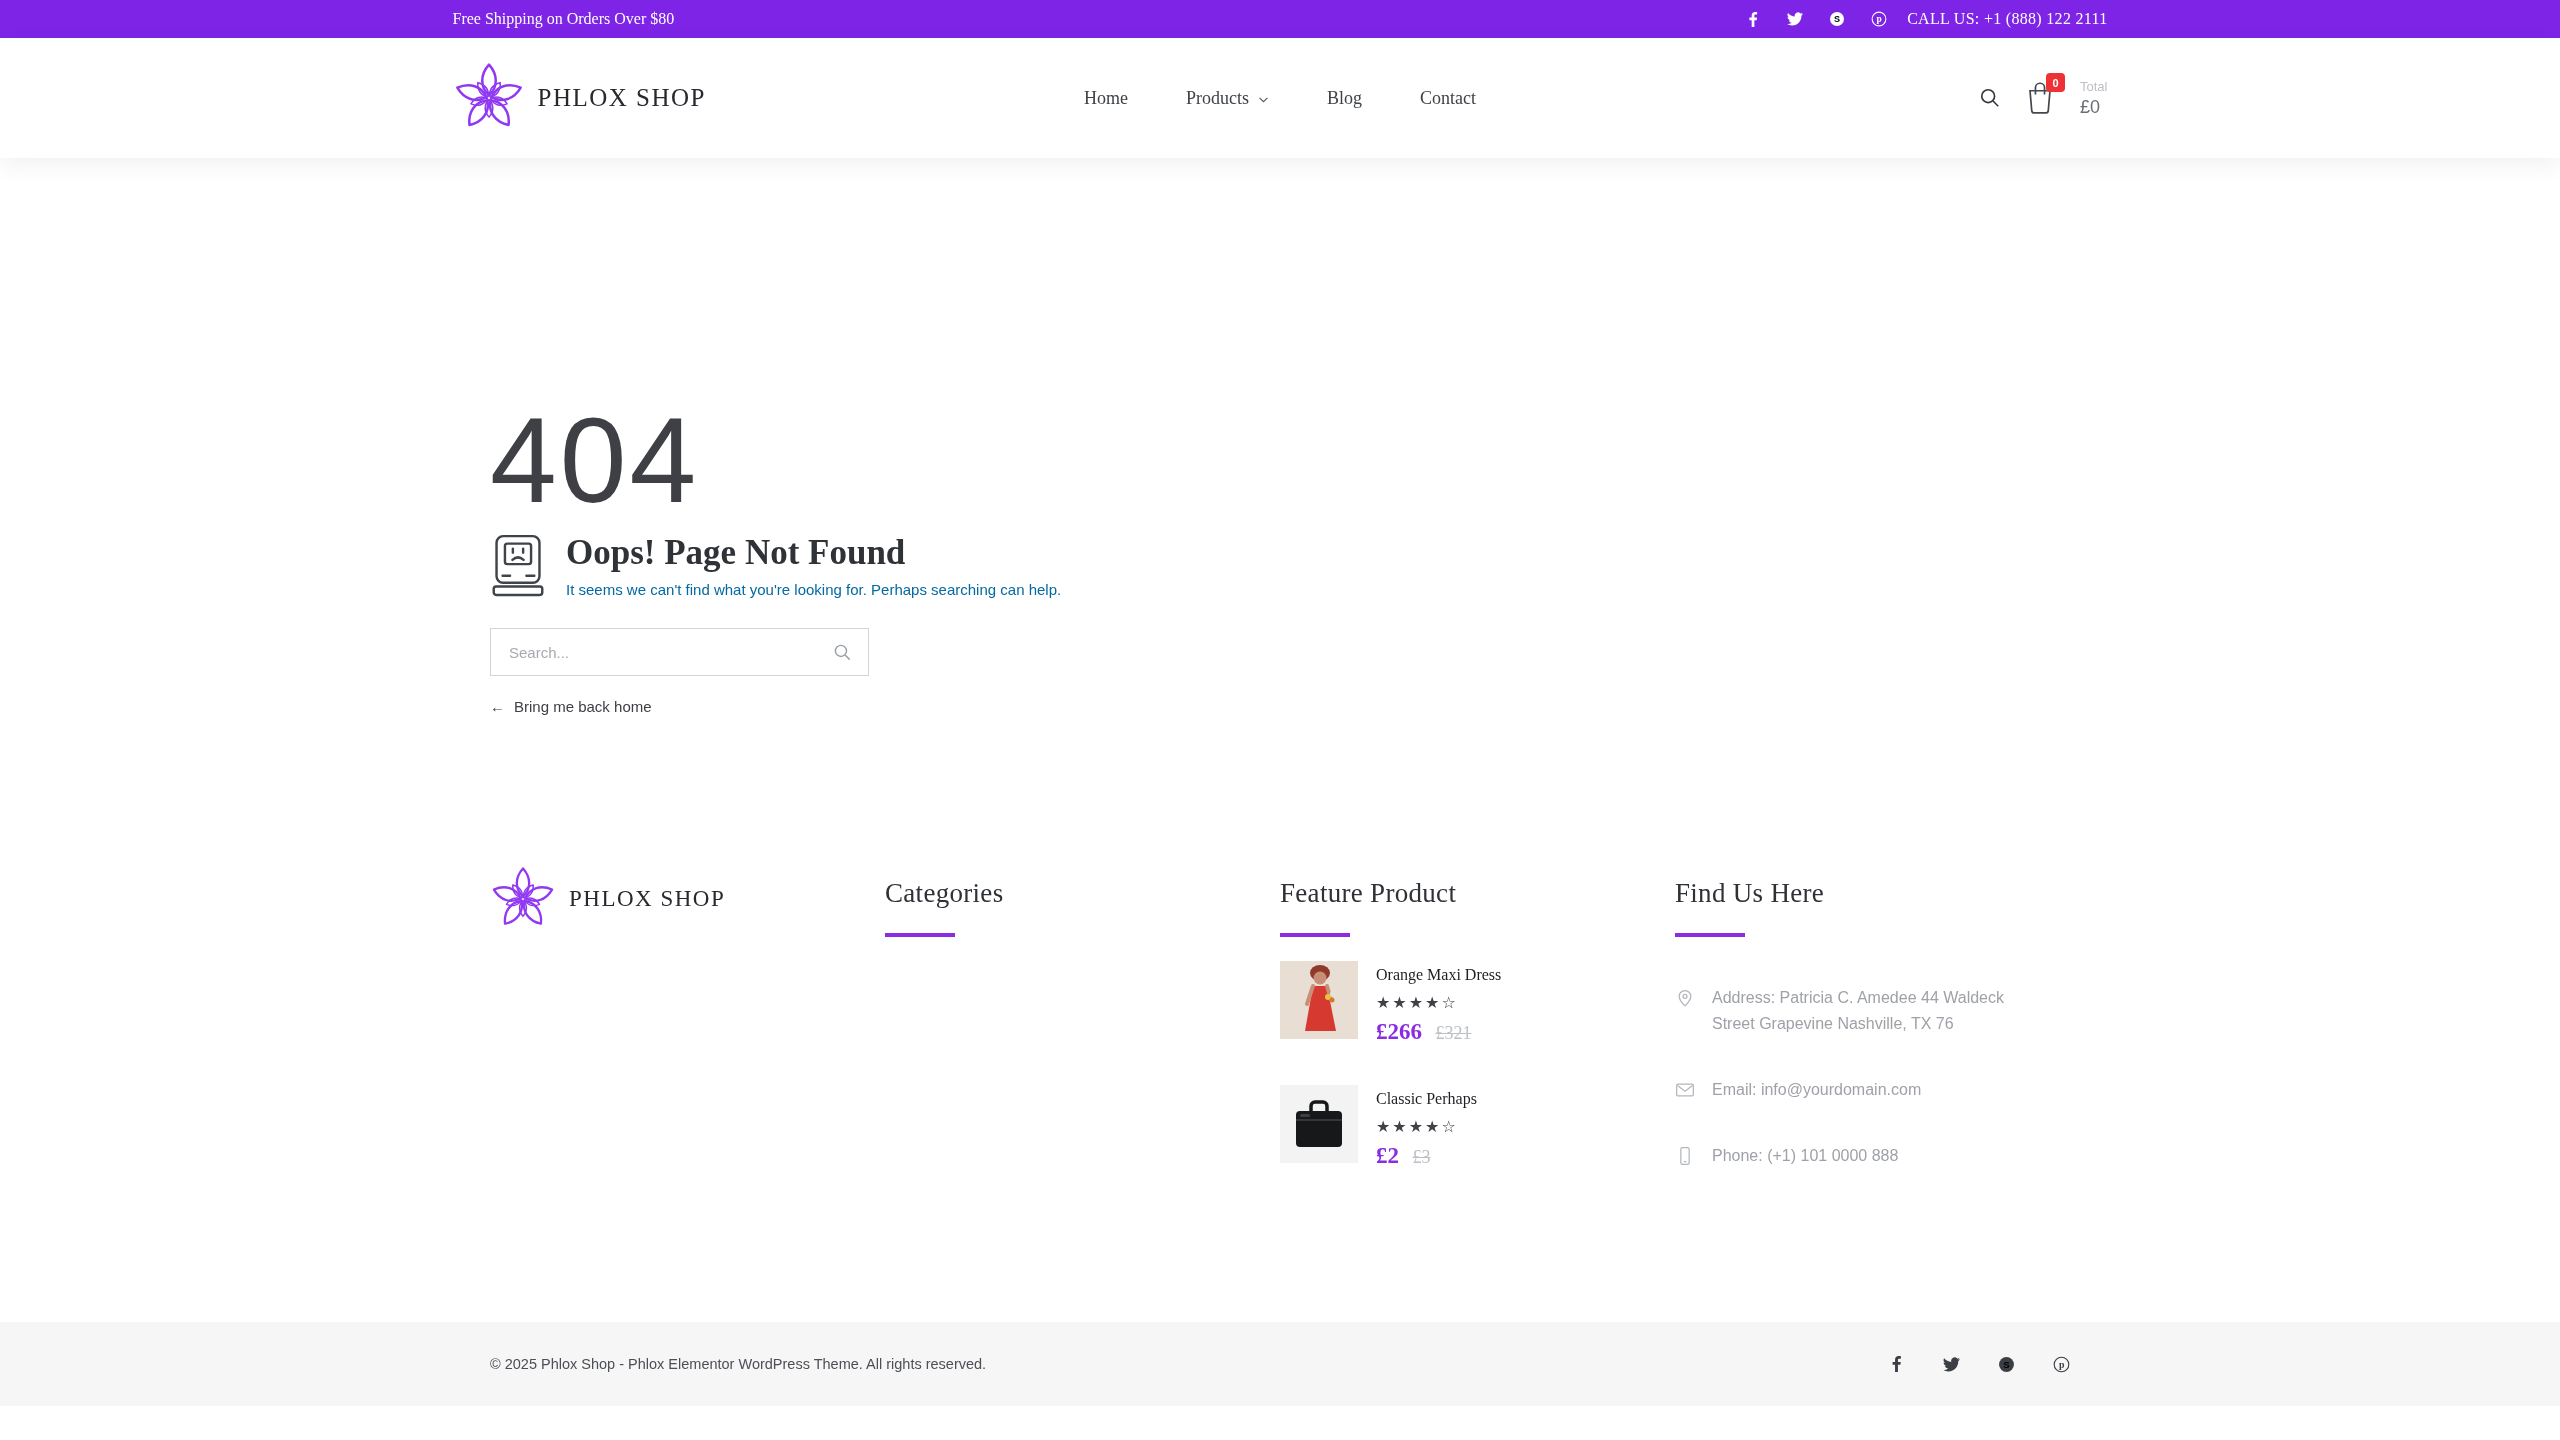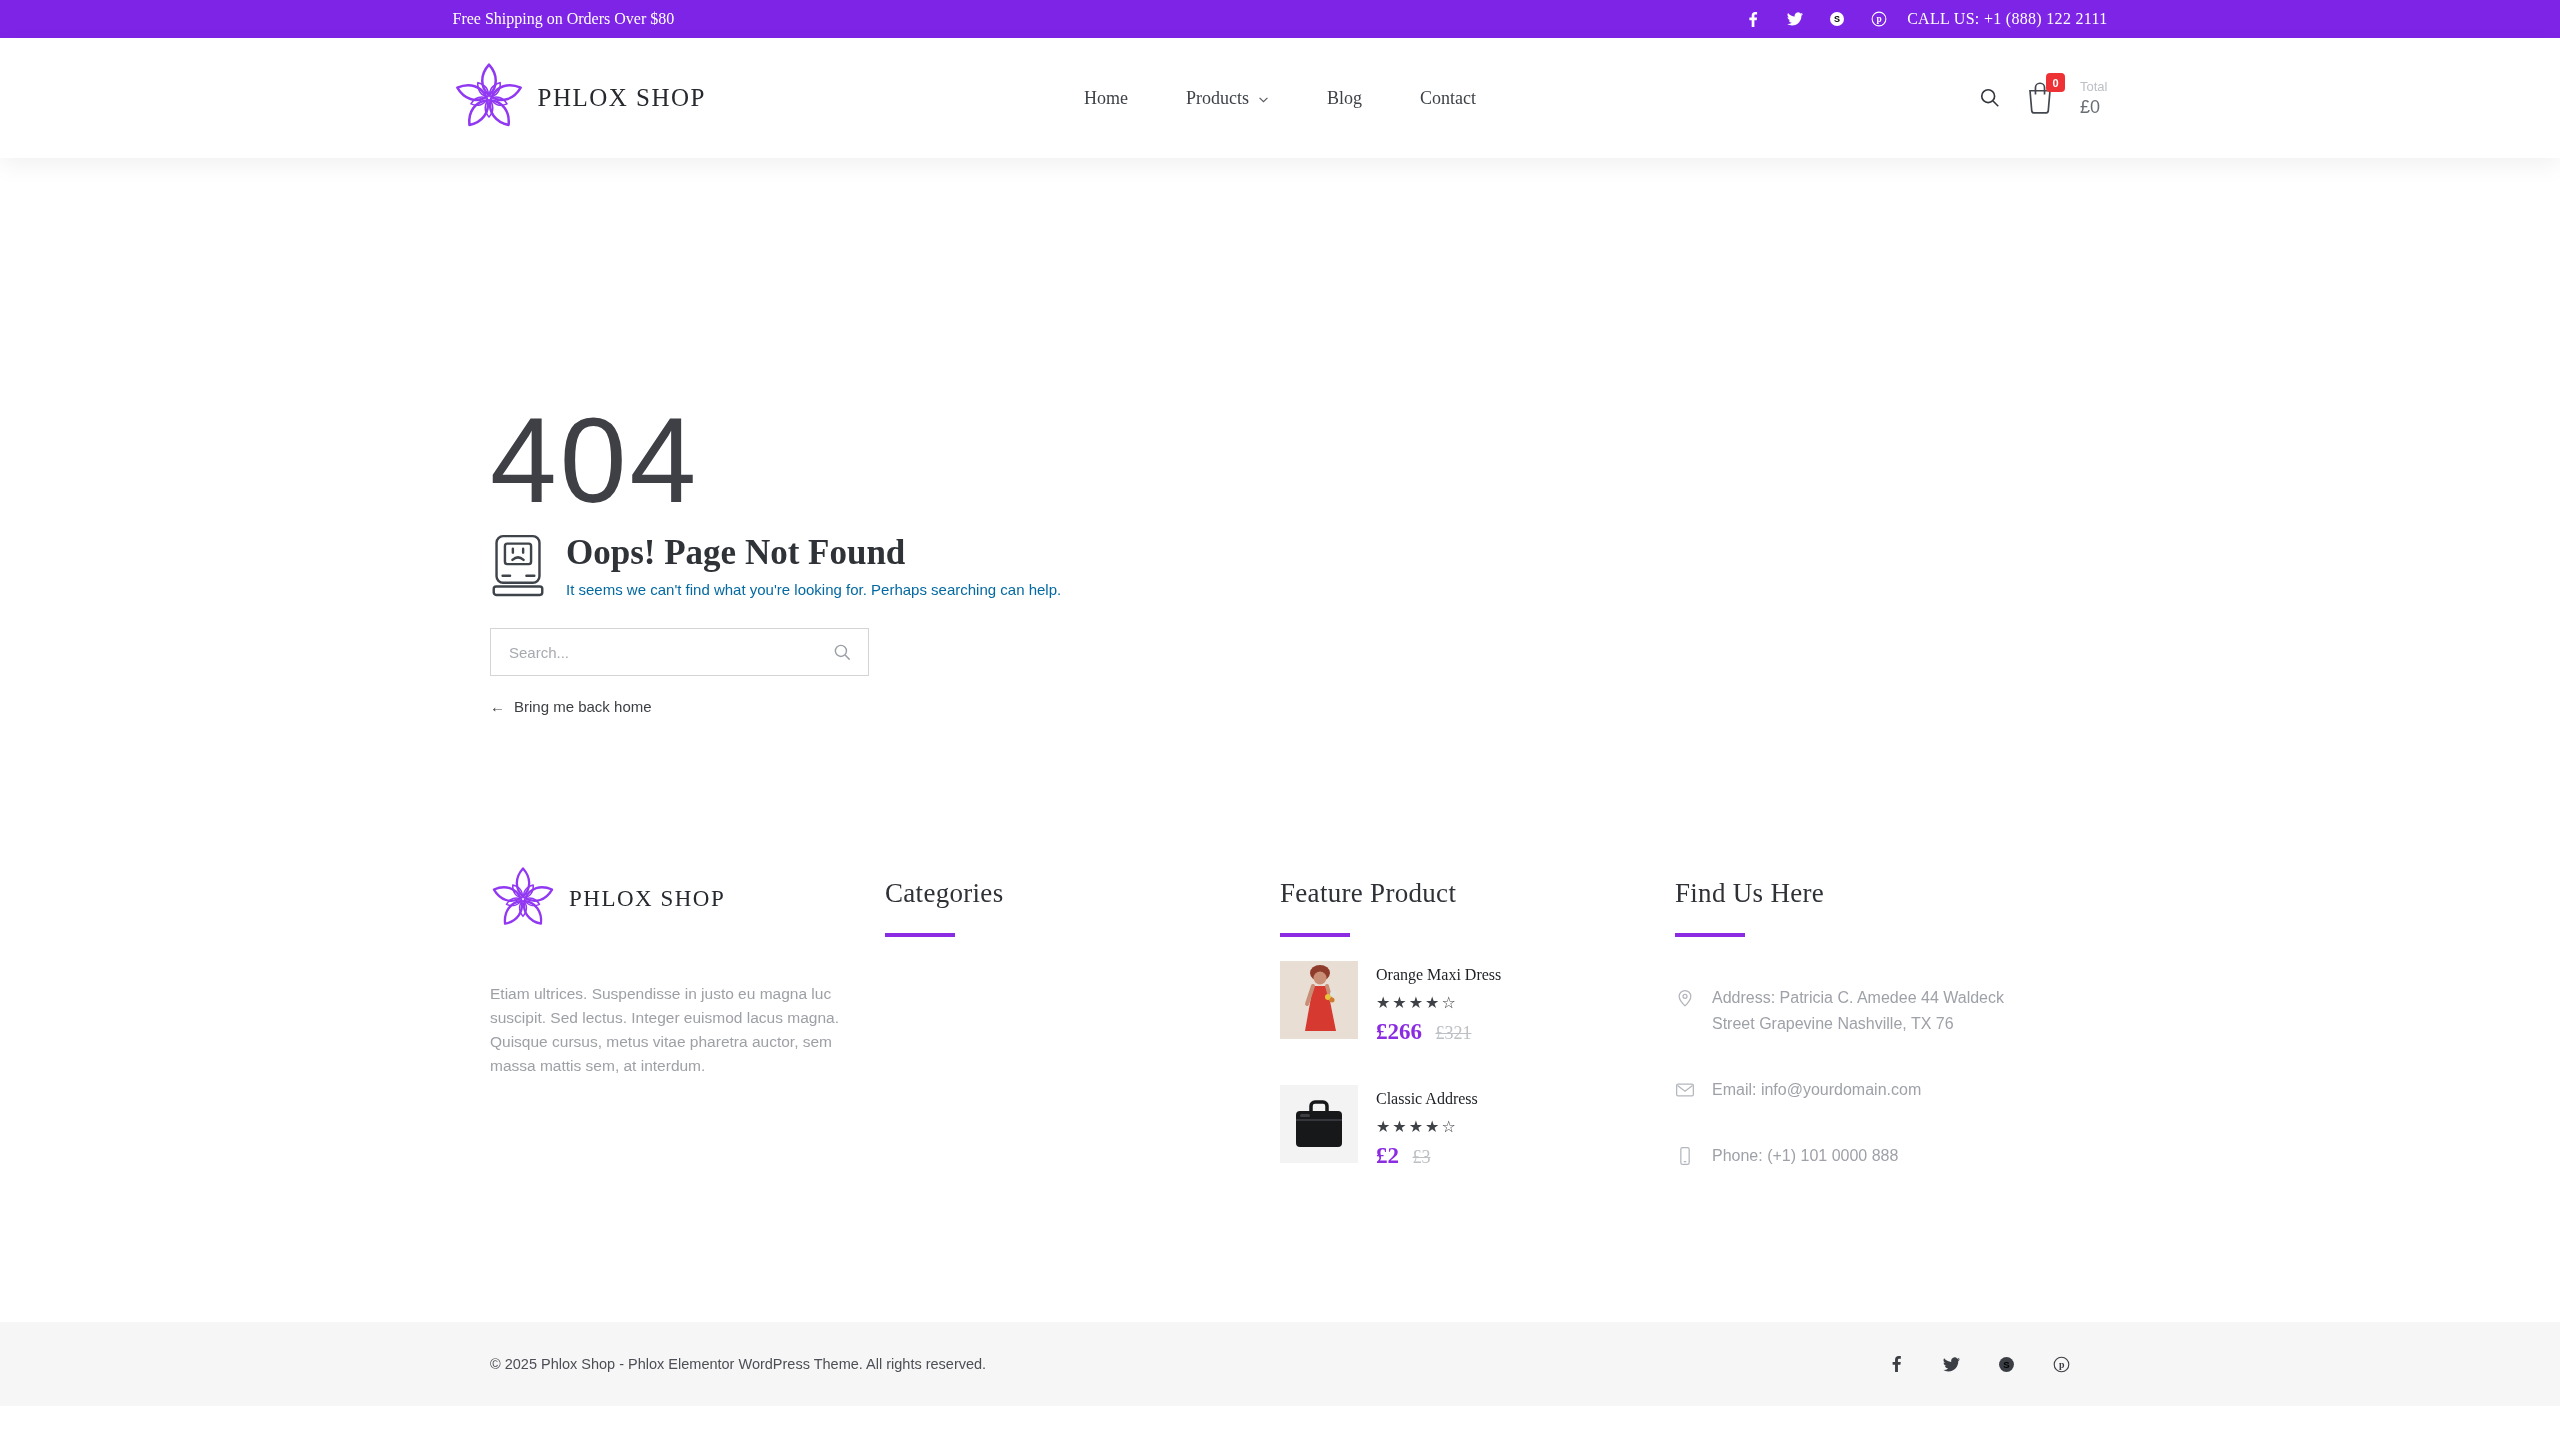--- a/index.html
+++ b/index.html
@@ -236,21 +236,20 @@
 <div class="footer">
   <div class="footer-inner">
 
     <div class="fcol">
       <div class="flogo">
         <svg class="flower-sm">
             <use href="#sym-flower"></use>
           </svg>
         <span class="flogo-text">PHLOX SHOP</span>
       </div>
-      <p class="fabout">Etiam ultrices. Suspendisse in justo eu magna luc suscipit. Sed lectus. Integer euismod lacus magna. Quisque cursus, metus vitae pharetra auctor, sem massa mattis sem, at interdum.</p>
     </div>
 
     <div class="fcol">
       <h3 class="fhead">Categories</h3>
       <div class="fline"></div>
     </div>
 
     <div class="fcol">
       <h3 class="fhead">Feature Product</h3>
       <div class="fline"></div>
@@ -279,21 +278,21 @@
 
         <div class="product">
           <svg class="pimg" viewBox="0 0 78 78">
             <rect width="78" height="78" fill="#f3f3f3"></rect>
             <path d="M31 27v-6a4 4 0 0 1 4-4h8a4 4 0 0 1 4 4v6" fill="none" stroke="#17181a" stroke-width="3.5"></path>
             <rect x="16" y="26" width="46" height="36" rx="4" fill="#17181a"></rect>
             <line x1="16" y1="35" x2="62" y2="35" stroke="#34363b" stroke-width="2"></line>
             <rect x="20" y="29" width="10" height="3" rx="1.5" fill="#3c3e43"></rect>
           </svg>
           <div class="pinfo">
-            <h4 class="pname">Classic Address</h4>
+            <h4 class="pname">Classic Perhaps</h4>
             <div class="pstars"><span>★★★★</span><span>☆</span></div>
             <div class="pprice">
               <span class="pnew">£2</span>
               <span class="pold">£3</span>
             </div>
           </div>
         </div>
 
       </div>
     </div>

